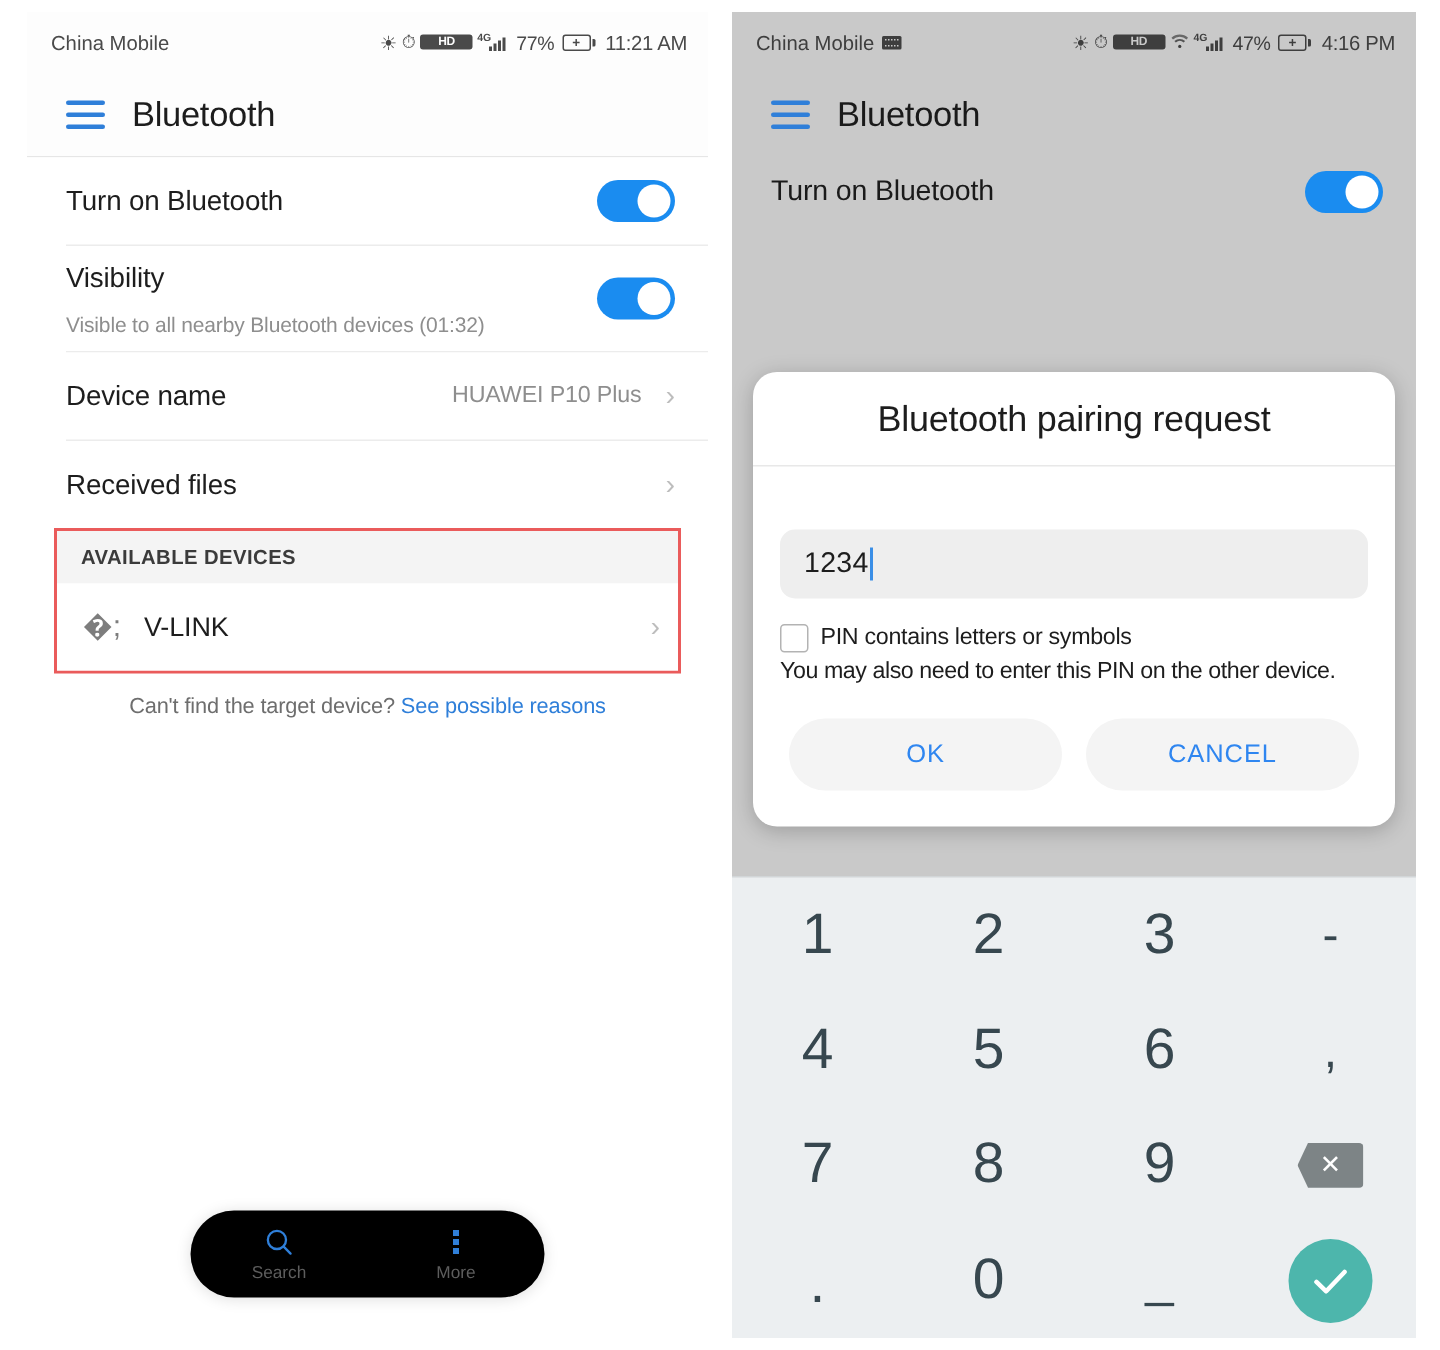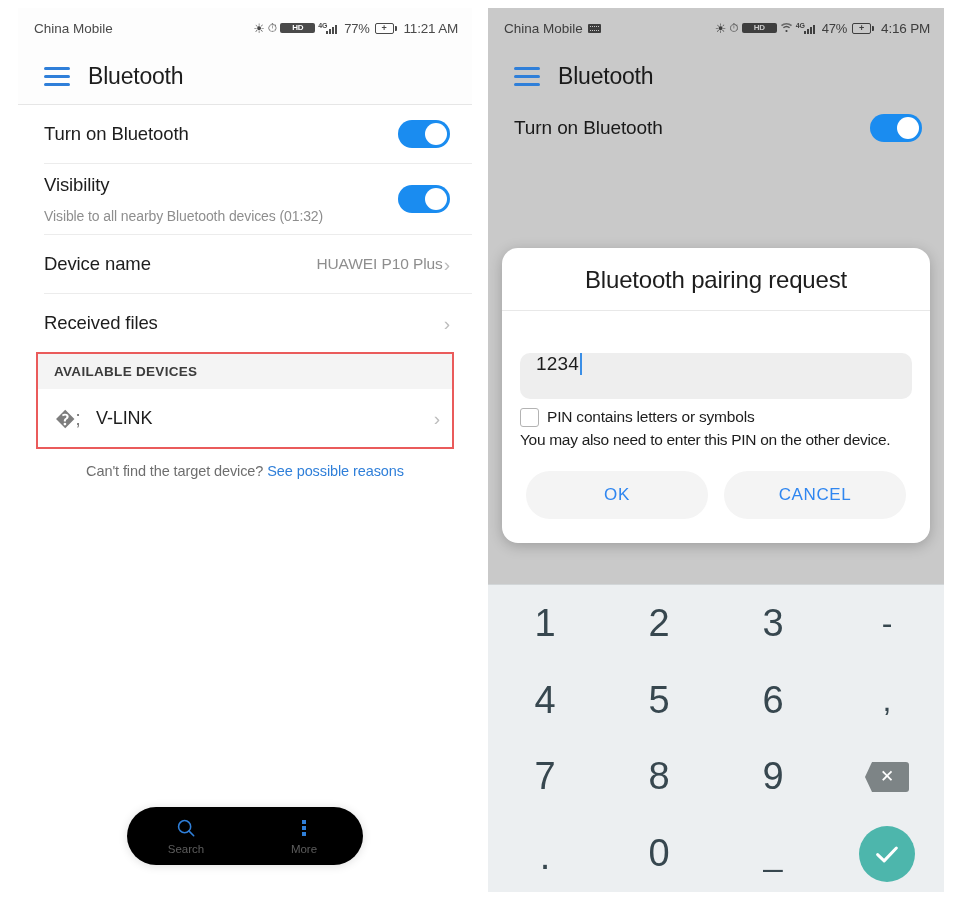--- a/index.html
+++ b/index.html
@@ -198,21 +198,21 @@
   }
   .row-sub {
     font-size: 14px;
     color: #8e8e8e;
     margin-top: 12px;
     letter-spacing: -0.1px;
   }
   .row-value {
     font-size: 15.5px;
     color: #8e8e8e;
-    margin-right: 1px;
+    margin-right: 16px;
     letter-spacing: -0.1px;
   }
   .chev {
     color: #bdbdbd;
     font-size: 19px;
     font-weight: 300;
     line-height: 1;
   }
 
   .toggle {
@@ -345,40 +345,41 @@
   }
   .dialog-sep { height: 1px; background: #e8e8e8; }
   .dialog-body { padding: 0 18px 16px; }
 
   .pin-field {
     margin: 42px 0 0;
     background: #eeeeee;
     border-radius: 10px;
     height: 46px;
     display: flex;
+    align-items: center;
     padding: 0 16px;
   }
   .pin-value {
     font-size: 19px;
     color: #1d1d1d;
     letter-spacing: 0.2px;
   }
   .caret {
     display: inline-block;
     width: 2px;
     height: 22px;
     background: #3a8ee6;
     margin-left: 1px;
   }
 
   .cbrow {
     display: flex;
     align-items: flex-start;
     gap: 8px;
-    margin-top: 8px;
+    margin-top: 16px;
   }
   .cbox {
     width: 19px; height: 19px;
     border: 1.6px solid #b3b3b3;
     border-radius: 3px;
     background: #ffffff;
     flex: none;
     margin-top: 1px;
   }
   .cblabel {

